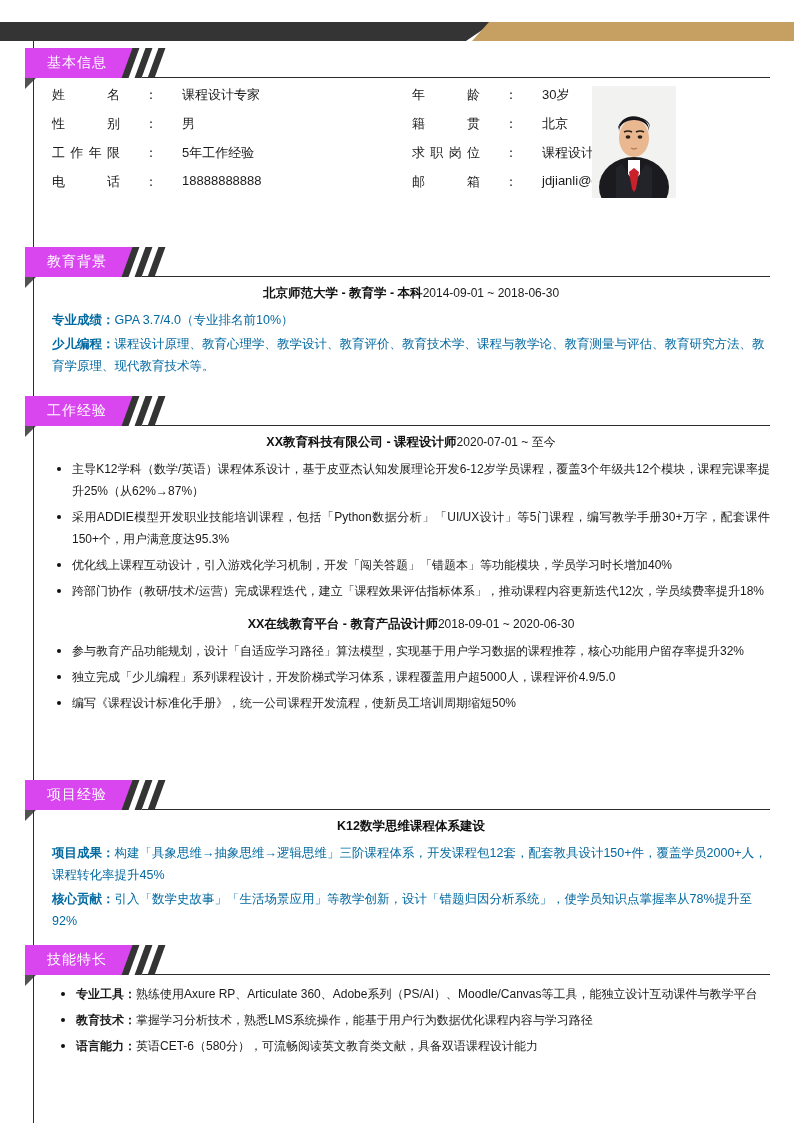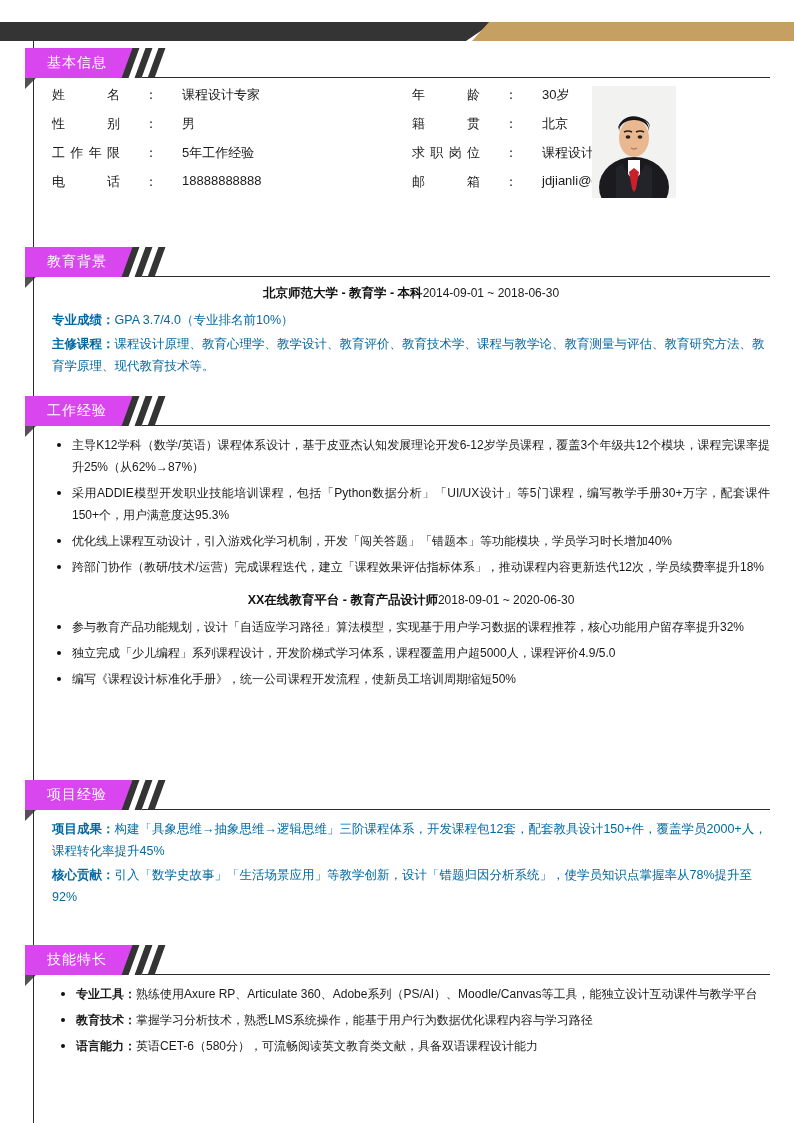--- a/index.html
+++ b/index.html
@@ -342,21 +342,21 @@
     <div class="content">
       <div class="entry">
         <div class="entry-head">
           <span class="entry-title">北京师范大学 - 教育学 - 本科</span>
           <span class="entry-date">2014-09-01 ~ 2018-06-30</span>
         </div>
         <div class="line">
           <b>专业成绩：</b><span>GPA 3.7/4.0（专业排名前10%）</span>
         </div>
         <div class="line">
-          <b>主修课程：</b><span>课程设计原理、教育心理学、教学设计、教育评价、教育技术学、课程与教学论、教育测量与评估、教育研究方法、教育学原理、现代教育技术等。</span>
+          <b>少儿编程：</b><span>课程设计原理、教育心理学、教学设计、教育评价、教育技术学、课程与教学论、教育测量与评估、教育研究方法、教育学原理、现代教育技术等。</span>
         </div>
       </div>
     </div>
   </div>
 
   <div class="section" style="top:396px;">
     <div class="banner">
       <div class="banner-plate" style="width:108px;">
         <span class="banner-title">工作经验</span>
       </div>
@@ -365,20 +365,24 @@
           <span class="s2"></span>
           <span class="s3"></span>
       </div>
     </div>
     <div class="banner-shadow"></div>
     <div class="rule" style="left:142px;"></div>
 
     <div class="content">
 
       <div class="entry">
+        <div class="entry-head">
+          <span class="entry-title">XX教育科技有限公司 - 课程设计师</span>
+          <span class="entry-date">2020-07-01 ~ 至今</span>
+        </div>
         <ul class="bullets">
           <li>主导K12学科（数学/英语）课程体系设计，基于皮亚杰认知发展理论开发6-12岁学员课程，覆盖3个年级共12个模块，课程完课率提升25%（从62%→87%）</li>
           <li>采用ADDIE模型开发职业技能培训课程，包括「Python数据分析」「UI/UX设计」等5门课程，编写教学手册30+万字，配套课件150+个，用户满意度达95.3%</li>
           <li>优化线上课程互动设计，引入游戏化学习机制，开发「闯关答题」「错题本」等功能模块，学员学习时长增加40%</li>
           <li>跨部门协作（教研/技术/运营）完成课程迭代，建立「课程效果评估指标体系」，推动课程内容更新迭代12次，学员续费率提升18%</li>
         </ul>
       </div>
 
       <div class="entry" style="margin-top:14px;">
         <div class="entry-head">
@@ -404,20 +408,24 @@
         <span class="s1"></span>
           <span class="s2"></span>
           <span class="s3"></span>
       </div>
     </div>
     <div class="banner-shadow"></div>
     <div class="rule" style="left:142px;"></div>
 
     <div class="content">
       <div class="entry">
+        <div class="entry-head">
+          <span class="entry-title">K12数学思维课程体系建设</span>
+          <span class="entry-date"></span>
+        </div>
         <div class="line">
           <b>项目成果：</b><span>构建「具象思维→抽象思维→逻辑思维」三阶课程体系，开发课程包12套，配套教具设计150+件，覆盖学员2000+人，课程转化率提升45%</span>
         </div>
         <div class="line">
           <b>核心贡献：</b><span>引入「数学史故事」「生活场景应用」等教学创新，设计「错题归因分析系统」，使学员知识点掌握率从78%提升至92%</span>
         </div>
       </div>
     </div>
   </div>
 

